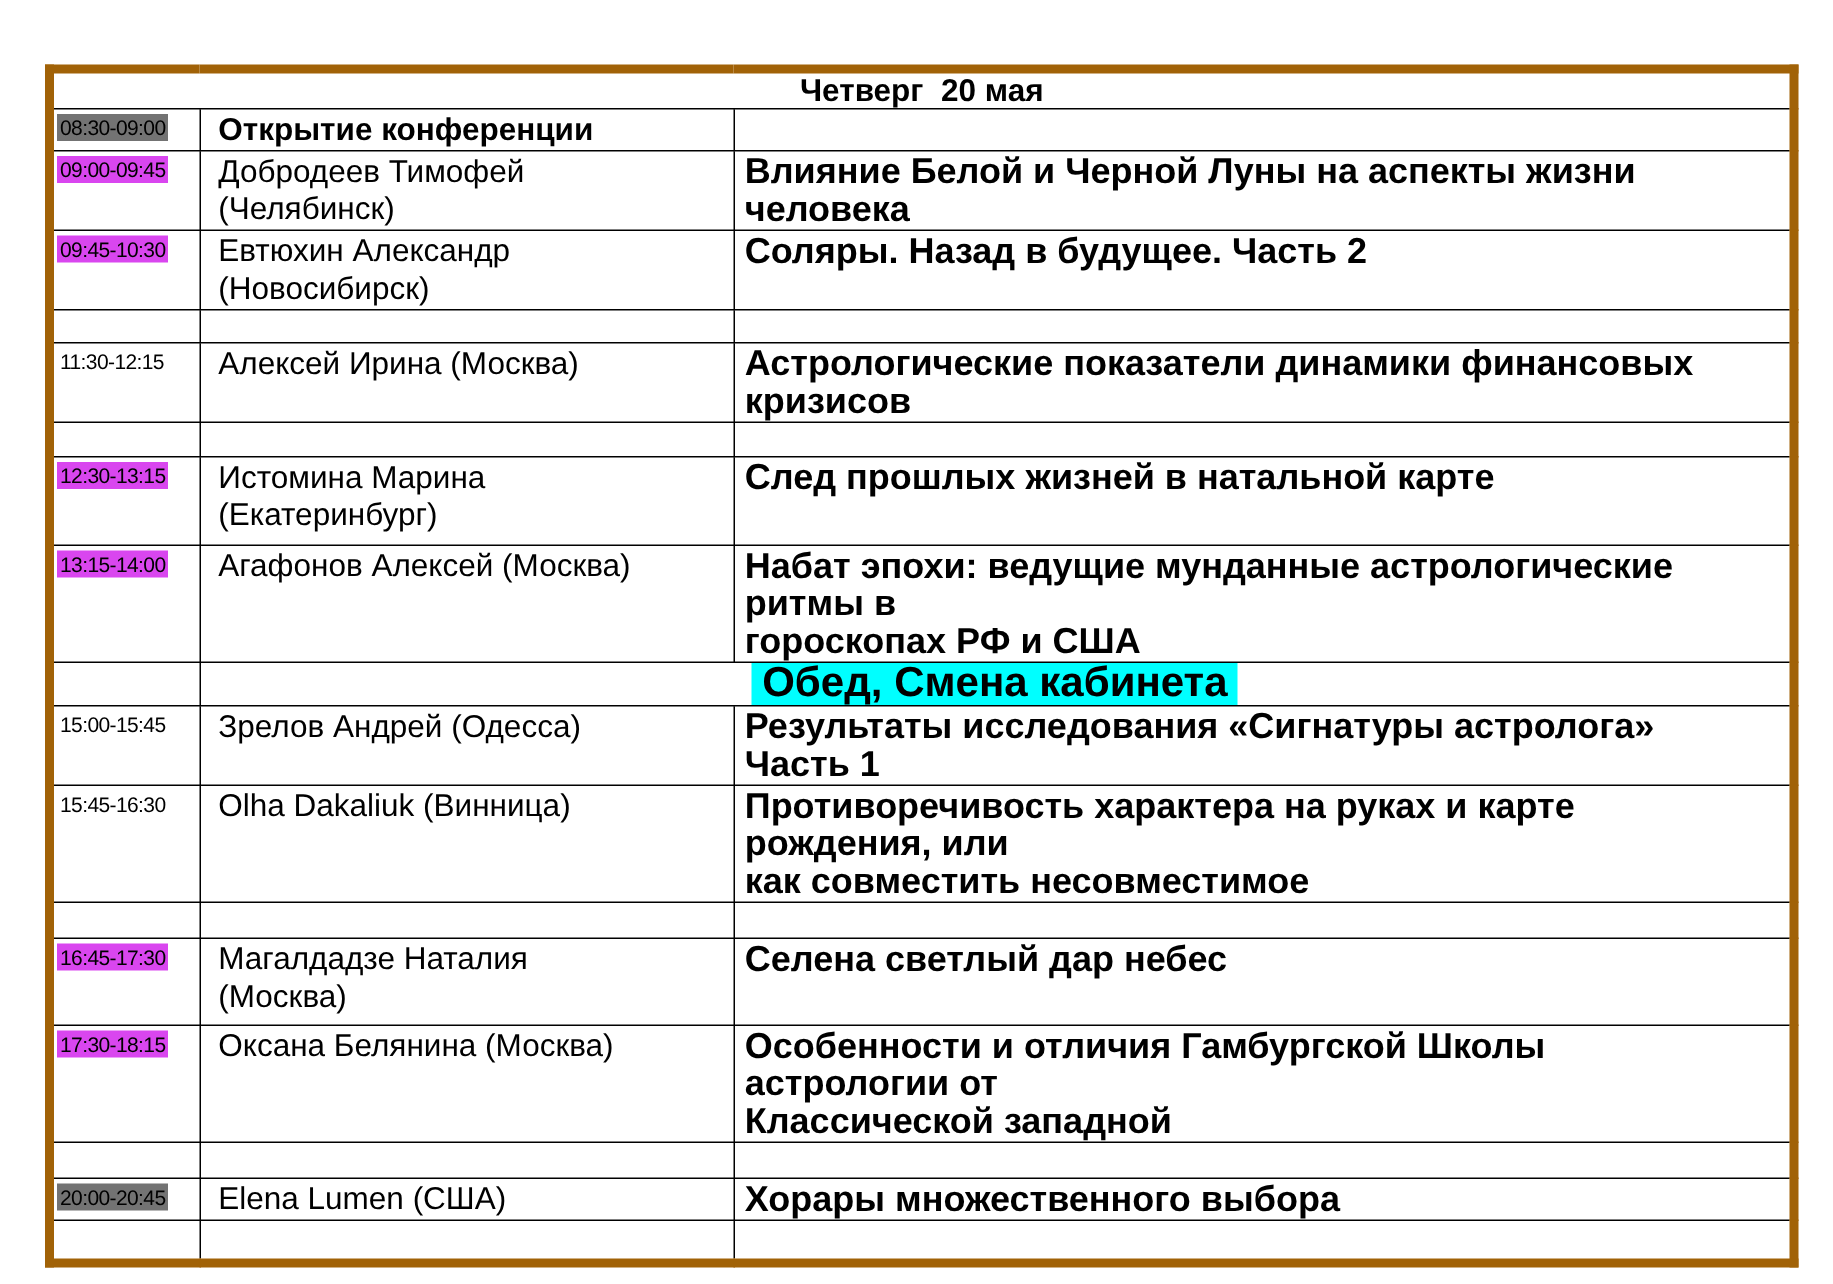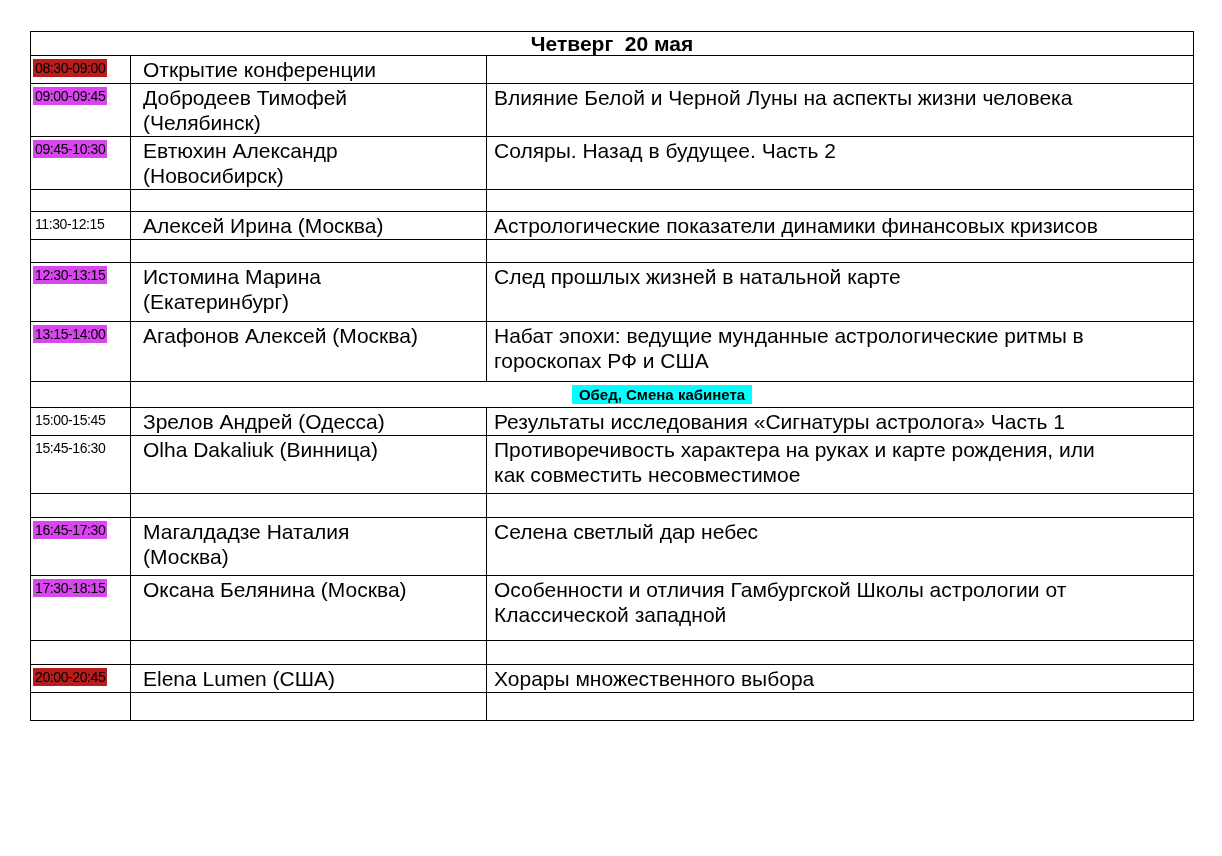--- a/index.html
+++ b/index.html
@@ -4,56 +4,58 @@
 <style>
   html,body{margin:0;padding:0;}
   body{
     width:1222px;height:856px;background:#ffffff;color:#000;
     font-family:"Liberation Sans", sans-serif;
     position:relative;overflow:hidden;
   }
   .sheet{position:absolute;left:30px;top:31px;}
   table.schedule{
     border-collapse:collapse;table-layout:fixed;width:1163px;
-    border:1px solid #a16207;
+    border:6px solid #a16207;
+    margin-top:12px;
   }
   td{
     border:1px solid #000;vertical-align:top;overflow:hidden;
     padding:0;
   }
   
   td.hd{
     text-align:center;font-weight:bold;font-size:21px;line-height:22px;
     padding:1px 0 0 0;white-space:pre;
   }
   
   td.tc{
     padding:4px 2px 1px 2px;font-size:14px;line-height:16px;
     letter-spacing:-0.4px;white-space:nowrap;
   }
   .hl{padding:1px 2px;}
-  .hl[data-hl="cyan"]{background:#b91c1c;}
+  .hl[data-hl="cyan"]{background:#737373;}
   .hl[data-hl="yellow"]{background:#d946ef;}
   .hl[data-hl="none"]{background:transparent;}
   
   td.sc{
     padding:1px 4px 1px 12px;font-size:21px;line-height:25px;
     white-space:pre-line;
   }
   
   td.pc{
-    padding:1px 20px 1px 7px;font-size:21px;line-height:25px;
+    padding:1px 20px 1px 7px;font-size:24px;line-height:25px;
     white-space:pre-line;
+    font-weight:bold;
   }
   td.pc.just{word-spacing:4px;}
-  .bold{font-weight:normal;}
+  .bold{font-weight:bold;}
   
   td.lc{text-align:center;padding:1px 0;}
   .lunch-label{
-    background:#00FFFF;font-weight:bold;font-size:15px;line-height:23px;
+    background:#00FFFF;font-weight:bold;font-size:28px;line-height:23px;
     padding:1px 7px;
   }
 </style>
 </head>
 <body>
 
 <div class="sheet">
   <table class="schedule">
     <colgroup>
       <col style="width:100px">

